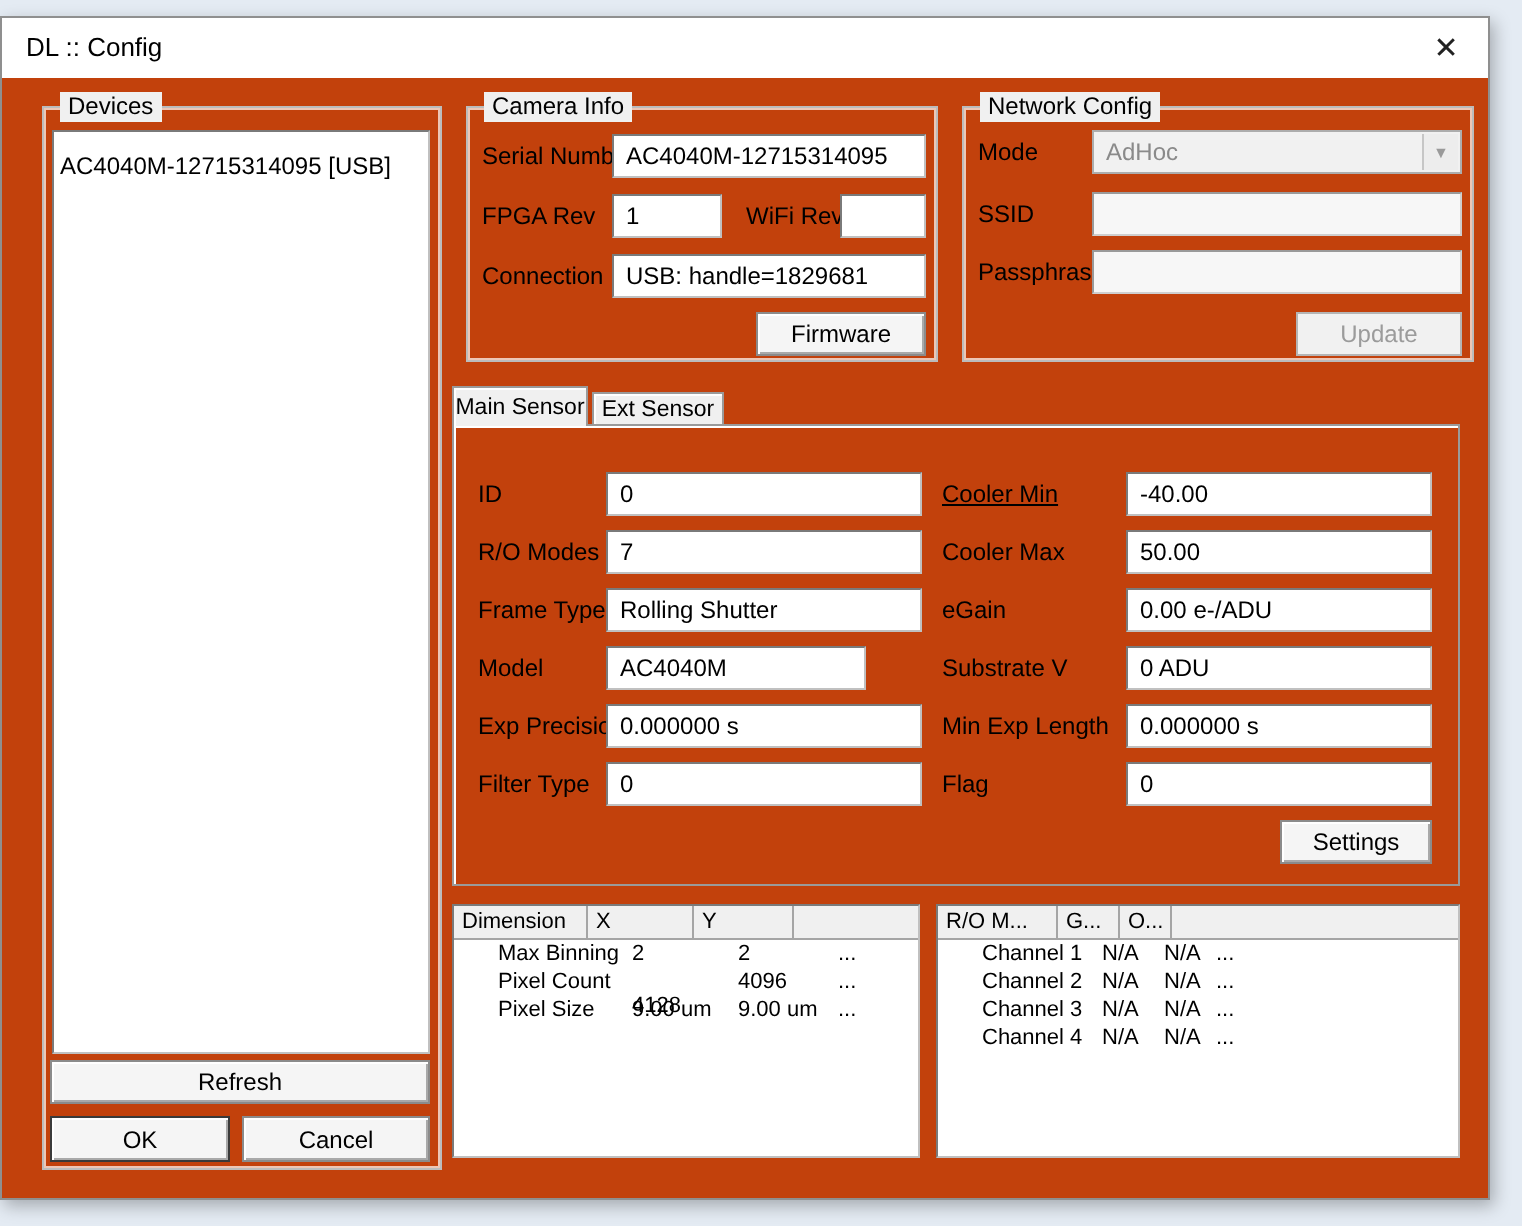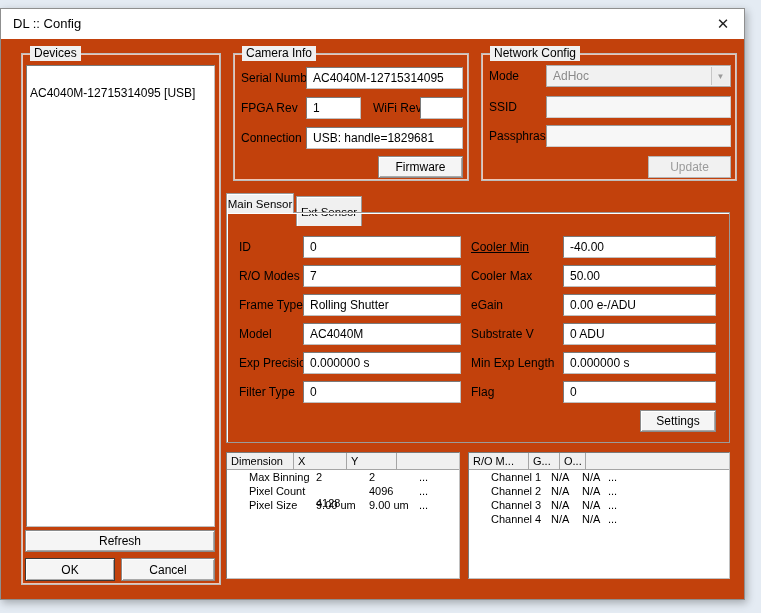--- a/index.html
+++ b/index.html
@@ -31,27 +31,27 @@
                  color:#9a9a9a; font-size:8px; }
 
   .btn { position:absolute; background:#f5f5f5; border:1px solid #8b8b8b;
          box-shadow:inset 1px 1px 0 #ffffff, inset -1px -1px 0 #a9a9a9;
          display:flex; align-items:center; justify-content:center; font-size:12px; cursor:default; }
   .btn.default { border:1px solid #3a3a3a; }
   .btn.disabled { color:#9b9b9b; background:#f1f1f1; border:1px solid #b5b5b5; box-shadow:none; }
 
   .listbox { position:absolute; background:#ffffff; border:1px solid;
              border-color:#7a7a7a #c0c0c0 #c0c0c0 #7a7a7a; overflow:hidden; }
-  .list-item { padding:20px 3px; font-size:12px; white-space:nowrap; }
+  .list-item { padding:10px 3px; font-size:12px; white-space:nowrap; }
 
   .tab { position:absolute; background:#f0f0f0; border:1px solid #9a9a9a; border-bottom:none;
          box-shadow:inset 1px 1px 0 #ffffff; display:flex; align-items:center; justify-content:center;
          font-size:11.5px; cursor:default; }
   .tab.active { left:225px; top:184px; width:68px; height:20px; z-index:3;text-align:center; }
-  .tab.inactive { left:295px; top:187px; width:66px; height:30px; z-index:1; }
+  .tab.inactive { left:295px; top:187px; width:66px; height:16px; z-index:1; }
 
   .tabpanel { position:absolute; left:225px; top:203px; width:504px; height:231px;
               border:1px solid #9a9a9a; box-shadow:inset 1px 1px 0 #ffffff; z-index:2; }
 
   .dtable { position:absolute; background:#ffffff; border:1px solid;
             border-color:#7a7a7a #c0c0c0 #c0c0c0 #7a7a7a; overflow:hidden; }
   .dt-header { display:flex; height:17px; background:#f0f0f0; border-bottom:1px solid #a5a5a5;
                font-size:11px; align-items:stretch; }
   .dt-hcell { border-right:1px solid #a5a5a5; padding:1px 4px; display:flex; align-items:center;
               white-space:nowrap; overflow:hidden; }
@@ -126,21 +126,21 @@
   </div>
   <div class="tabpanel"></div>
 
   <div class="lbl" style="left:238px; top:227px;">ID</div>
   <div class="textbox" style="left:302px; top:227px; width:158px;">0</div>
   <div class="lbl" style="left:238px; top:256px;">R/O Modes</div>
   <div class="textbox" style="left:302px; top:256px; width:158px;">7</div>
   <div class="lbl" style="left:238px; top:285px;">Frame Type</div>
   <div class="textbox" style="left:302px; top:285px; width:158px;">Rolling Shutter</div>
   <div class="lbl" style="left:238px; top:314px;">Model</div>
-  <div class="textbox" style="left:302px; top:314px; width:158px;">AC4040M</div>
+  <div class="textbox" style="left:302px; top:314px; width:130px;">AC4040M</div>
   <div class="lbl" style="left:238px; top:343px;">Exp Precision</div>
   <div class="textbox" style="left:302px; top:343px; width:158px;">0.000000 s</div>
   <div class="lbl" style="left:238px; top:372px;">Filter Type</div>
   <div class="textbox" style="left:302px; top:372px; width:158px;">0</div>
 
   <div class="lbl" style="left:470px; top:227px;text-decoration:underline;">Cooler Min</div>
   <div class="textbox" style="left:562px; top:227px; width:153px;">-40.00</div>
   <div class="lbl" style="left:470px; top:256px;">Cooler Max</div>
   <div class="textbox" style="left:562px; top:256px; width:153px;">50.00</div>
   <div class="lbl" style="left:470px; top:285px;">eGain</div>

